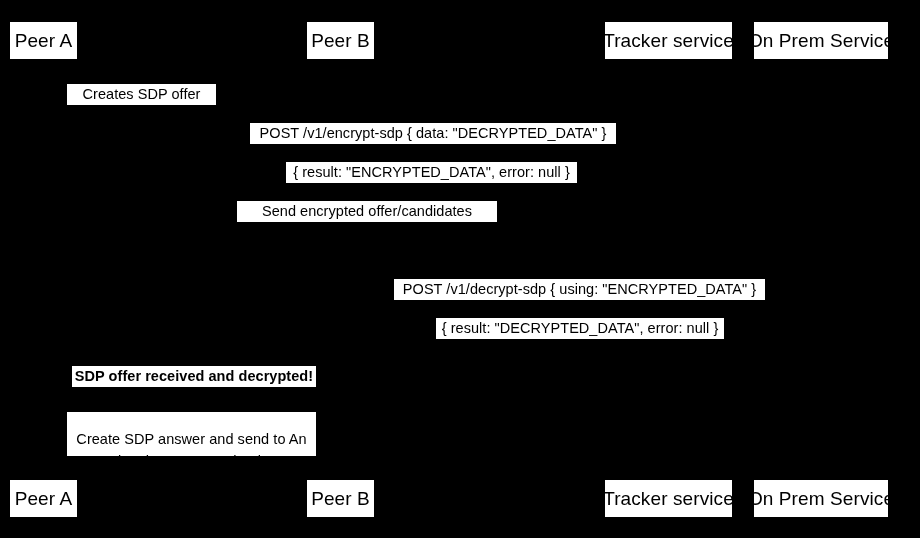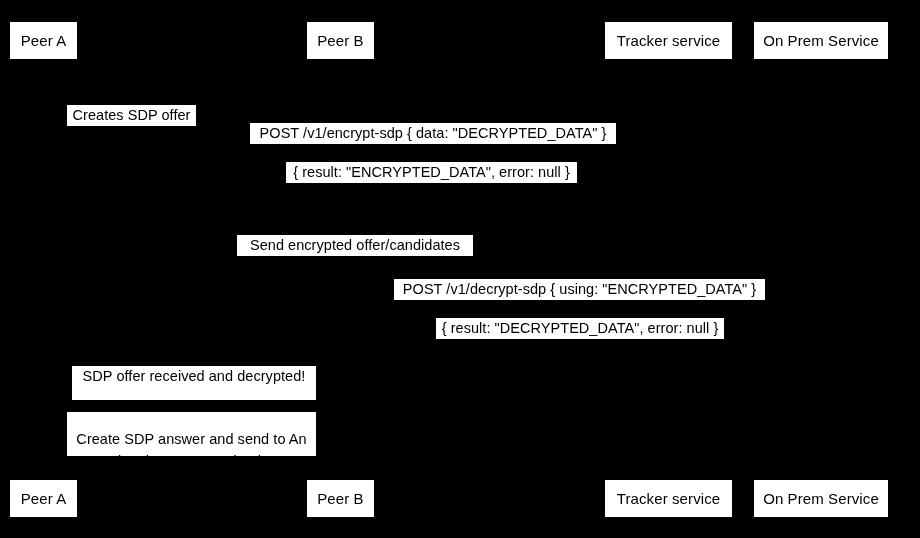--- a/index.html
+++ b/index.html
@@ -14,21 +14,21 @@
     background: #000000;
     overflow: hidden;
     font-family: "Liberation Sans", sans-serif;
   }
   .participant-box {
     position: absolute;
     background: #ffffff;
     color: #000000;
     border: 1px solid #ffffff;
     box-sizing: border-box;
-    font-size: 15px;
+    font-size: 19px;
     line-height: 1;
     display: flex;
     align-items: center;
     justify-content: center;
     white-space: nowrap;
     height: 37px;
     letter-spacing: 0.1px;
   }
   .lifeline {
     position: absolute;
@@ -72,34 +72,34 @@
   <div class="participant-box" style="left:307px; top:22px; width:67px;">
     <span>Peer B</span>
   </div>
   <div class="participant-box" style="left:605px; top:22px; width:127px;">
     <span>Tracker service</span>
   </div>
   <div class="participant-box" style="left:754px; top:22px; width:134px;">
     <span>On Prem Service</span>
   </div>
 
-  <div class="msg-label" style="left:67px; top:84px; width:129px; height:21px;margin-top:21px;">Creates SDP offer</div>
+  <div class="msg-label" style="left:67px; top:84px; width:149px; height:21px;">Creates SDP offer</div>
 
   <div class="msg-label" style="left:250px; top:123px; width:366px; height:21px;">POST /v1/encrypt-sdp { data: "DECRYPTED_DATA" }</div>
 
   <div class="msg-label" style="left:286px; top:162px; width:291px; height:21px;">{ result: "ENCRYPTED_DATA", error: null }</div>
 
-  <div class="msg-label" style="left:237px; top:201px; width:236px; height:21px;margin-top:34px;">Send encrypted offer/candidates</div>
+  <div class="msg-label" style="left:237px; top:201px; width:260px; height:21px;">Send encrypted offer/candidates</div>
 
 
   <div class="msg-label" style="left:394px; top:279px; width:371px; height:21px;">POST /v1/decrypt-sdp { using: "ENCRYPTED_DATA" }</div>
 
   <div class="msg-label" style="left:436px; top:318px; width:288px; height:21px;">{ result: "DECRYPTED_DATA", error: null }</div>
 
-  <div class="msg-label" style="left:72px; top:366px; width:244px; height:34px;">SDP offer received and decrypted!</div>
+  <div class="msg-label" style="left:72px; top:366px; width:244px; height:21px;font-weight:bold;">SDP offer received and decrypted!</div>
 
   <div class="msg-label two-line" style="left:67px; top:412px; width:249px; height:44px;">Create SDP answer and send to An using the same mechanism</div>
 
   <div class="participant-box" style="left:10px; top:480px; width:67px;">
     <span>Peer A</span>
   </div>
   <div class="participant-box" style="left:307px; top:480px; width:67px;">
     <span>Peer B</span>
   </div>
   <div class="participant-box" style="left:605px; top:480px; width:127px;">

